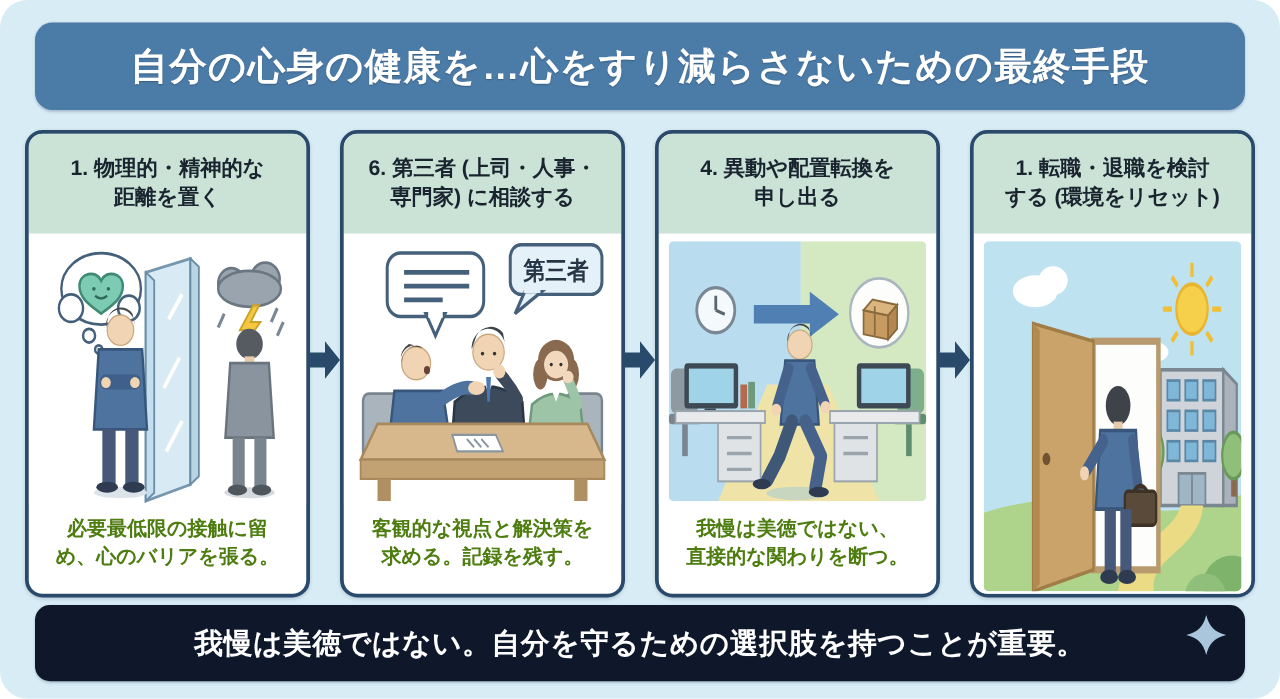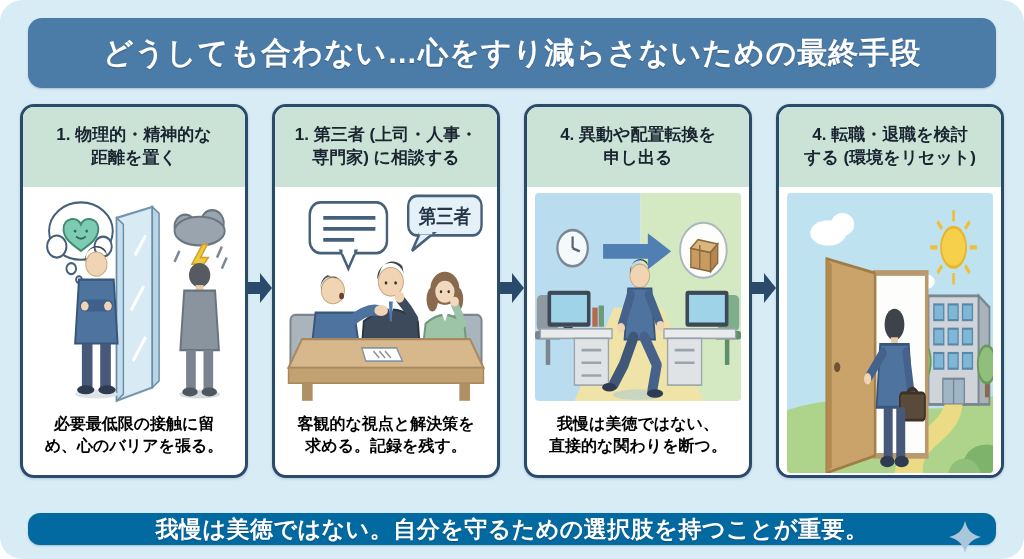--- a/index.html
+++ b/index.html
@@ -13,36 +13,36 @@
   .row{position:absolute;left:20px;right:20px;top:104px;height:374px;display:flex;justify-content:space-between;align-items:stretch;}
 
   .panel{width:231px;background:#ffffff;border:3px solid #2a4a6b;border-radius:14px;overflow:hidden;
     display:flex;flex-direction:column;box-sizing:border-box;box-shadow:0 1px 3px rgba(30,60,90,.2);}
   .panel-header{background:#cbe2d6;min-height:80px;display:flex;align-items:center;justify-content:center;
     text-align:center;font-weight:bold;font-size:17px;line-height:1.35;color:#19242f;white-space:pre-line;padding:4px 3px;box-sizing:border-box;}
   .illus{flex:1;position:relative;overflow:hidden;background:#ffffff;text-align:right;}
   .illus svg{position:absolute;left:0;top:0;width:100%;height:100%;}
   .illus.inset svg{left:8px;top:6px;width:calc(100% - 16px);height:calc(100% - 8px);border-radius:4px;}
   .caption{min-height:60px;display:flex;align-items:center;justify-content:center;text-align:center;
-    font-weight:bold;font-size:16px;line-height:1.4;color:#000000;white-space:pre-line;padding:2px 4px 10px;}
+    font-weight:bold;font-size:16px;line-height:1.4;color:#4d7c0f;white-space:pre-line;padding:2px 4px 10px;}
 
   .arrow{align-self:center;flex:0 0 auto;margin-top:-6px;}
 
-  .footer{position:absolute;left:28px;right:28px;bottom:14px;height:32px;background:#0369a1;border-radius:12px;
+  .footer{position:absolute;left:28px;right:28px;bottom:14px;height:61px;background:#0f172a;border-radius:12px;
     display:flex;align-items:center;justify-content:center;box-shadow:0 1px 2px rgba(30,60,90,.25);}
   .footer-msg{color:#ffffff;font-weight:bold;font-size:23px;letter-spacing:.5px;text-shadow:0 1px 1px rgba(20,40,60,.35);}
   .sparkle{position:absolute;right:14px;top:7px;}
 </style>
 </head>
 <body>
 
 <div class="page">
 
   <div class="banner">
-    <div class="banner-title">どうしても合わない…心をすり減らさないための最終手段</div>
+    <div class="banner-title">自分の心身の健康を…心をすり減らさないための最終手段</div>
   </div>
 
   <div class="row">
 
     <div class="panel">
       <div class="panel-header">1. 物理的・精神的な
 距離を置く</div>
       <div class="illus">
         <svg viewBox="0 0 230 196" preserveAspectRatio="none">
 
@@ -109,21 +109,21 @@
       </div>
       <div class="caption">必要最低限の接触に留
 め、心のバリアを張る。</div>
     </div>
 
     <svg class="arrow" width="24" height="36" viewBox="0 0 24 36">
       <polygon points="0,12 12,12 12,3 24,18 12,33 12,24 0,24" fill="#2a4a6b"></polygon>
     </svg>
 
     <div class="panel">
-      <div class="panel-header">1. 第三者 (上司・人事・
+      <div class="panel-header">6. 第三者 (上司・人事・
 専門家) に相談する</div>
       <div class="illus">
         <svg viewBox="0 0 230 196" preserveAspectRatio="none">
 
           <rect x="16" y="116" width="30" height="56" rx="5" fill="#aab4bd" stroke="#7a858f" stroke-width="2"></rect>
           <rect x="184" y="116" width="30" height="56" rx="5" fill="#aab4bd" stroke="#7a858f" stroke-width="2"></rect>
 
           <g>
             <circle cx="120" cy="86" r="13" fill="#f0d4b4" stroke="#c9a87e" stroke-width="1"></circle>
             <path d="M106 84 A14 14 0 0 1 134 82 L132 72 A14 14 0 0 0 110 74 Z" fill="#3e4349"></path>
@@ -266,21 +266,21 @@
       </div>
       <div class="caption">我慢は美徳ではない、
 直接的な関わりを断つ。</div>
     </div>
 
     <svg class="arrow" width="24" height="36" viewBox="0 0 24 36">
       <polygon points="0,12 12,12 12,3 24,18 12,33 12,24 0,24" fill="#2a4a6b"></polygon>
     </svg>
 
     <div class="panel">
-      <div class="panel-header">4. 転職・退職を検討
+      <div class="panel-header">1. 転職・退職を検討
 する (環境をリセット)</div>
       <div class="illus inset">
         <svg viewBox="0 0 230 196" preserveAspectRatio="none">
           <rect width="230" height="196" fill="#bfe2f0"></rect>
           <path d="M0 152 Q60 140 120 148 T230 142 L230 196 L0 196 Z" fill="#aed48c"></path>
 
           <g stroke="#f0bf35" stroke-width="3">
             <line x1="186" y1="12" x2="186" y2="20"></line>
               <line x1="186" y1="56" x2="186" y2="64"></line>
             <line x1="160" y1="38" x2="168" y2="38"></line>

